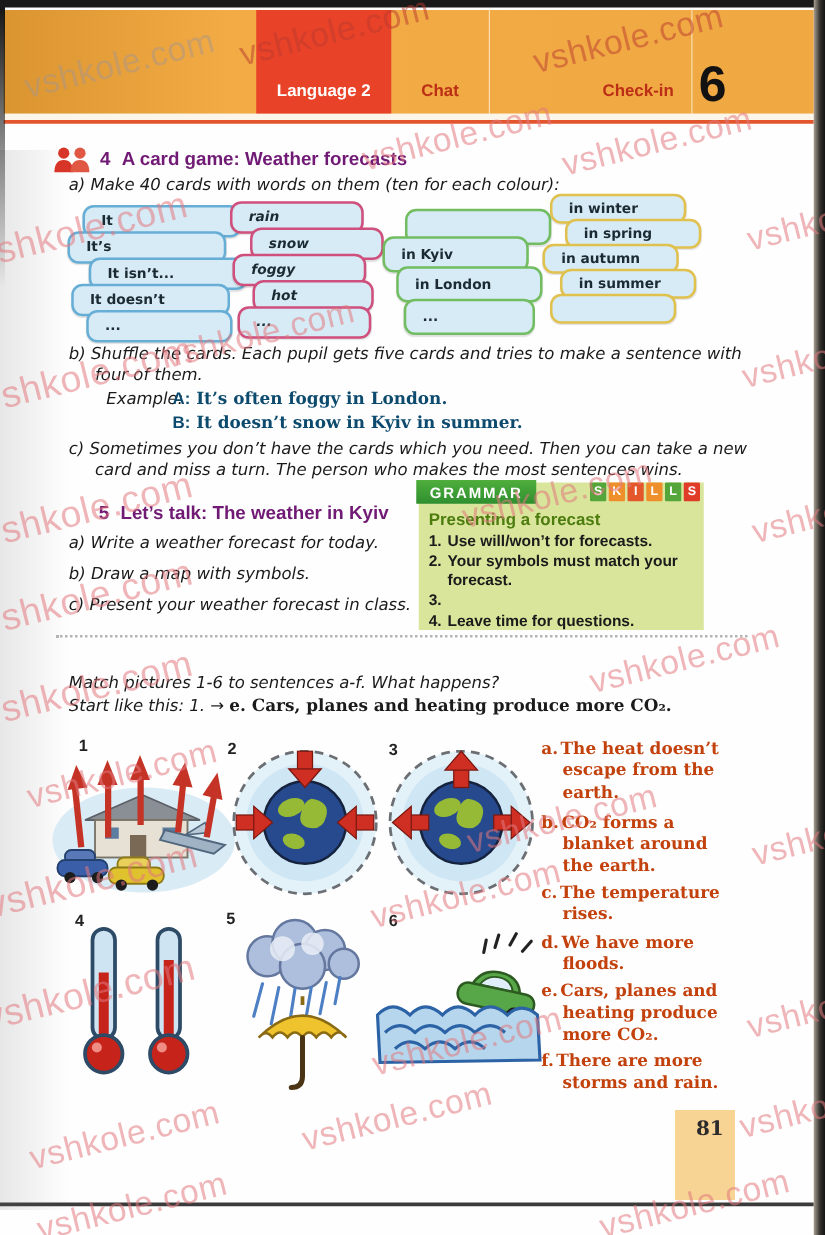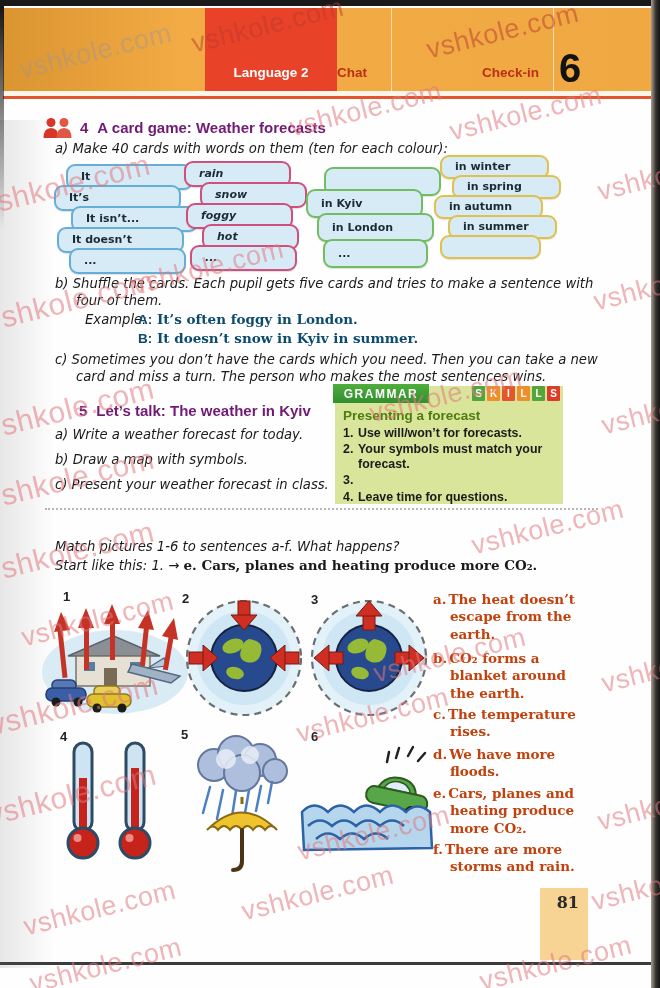--- a/index.html
+++ b/index.html
@@ -79,21 +79,21 @@
 
   .pagenum-box{position:absolute;left:540px;top:888px;width:48px;height:72px;background:#f7d394;z-index:3;
                font:700 16px "DejaVu Serif",serif;color:#2b2b2b;text-align:right;padding:5px 9px 0 0;box-sizing:border-box;}
 </style>
 </head>
 <body>
 
 <div class="page">
 
   <div class="header-band">
-    <div class="tab active" style="left:202px;width:132px;">
+    <div class="tab active" style="left:202px;width:108px;">
         <span>Language 2</span>
       </div>
     <div class="tab sep" style="left:310px;width:79px;">
         <span>Chat</span>
       </div>
     <div class="tab sep" style="left:465px;width:86px;">
         <span>Check-in</span>
       </div>
     <div class="unit-num">6</div>
   </div>

